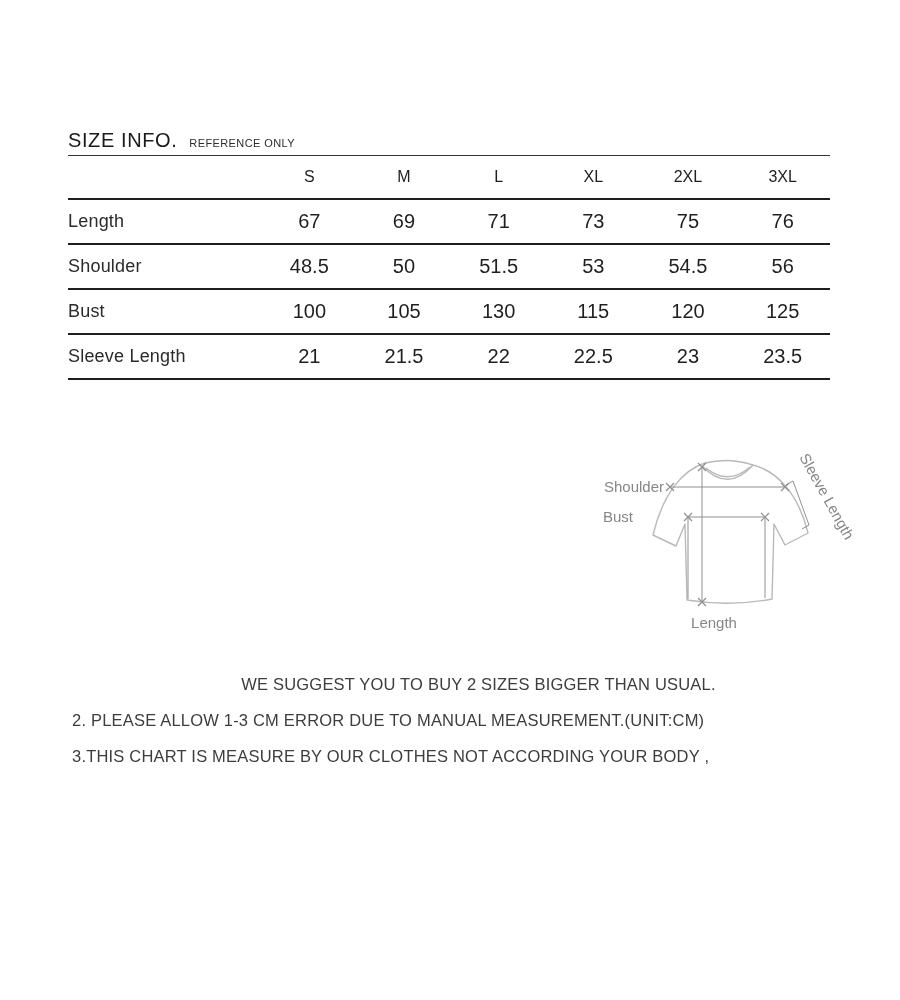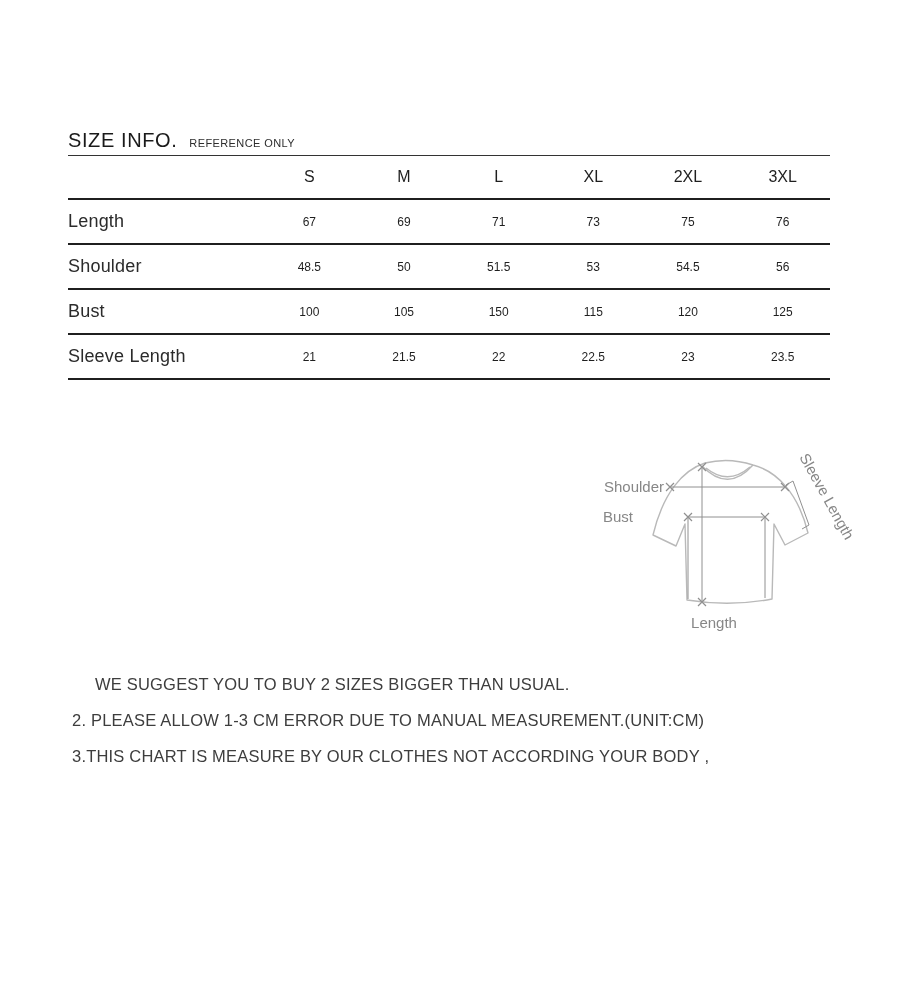--- a/index.html
+++ b/index.html
@@ -64,21 +64,21 @@
   }
   .row-label {
     text-align: left;
     padding-left: 4px;
     font-size: 18px;
     color: #2b2b2b;
     letter-spacing: 0.2px;
   }
   .size-value {
     text-align: center;
-    font-size: 12px;
+    font-size: 20px;
     color: #1f1f1f;
   }
 
   
   .diagram {
     position: absolute;
     left: 580px;
     top: 440px;
     width: 280px;
     height: 210px;
@@ -99,21 +99,21 @@
   }
   .notes p {
     margin: 0 0 16px 0;
     height: 20px;
     font-size: 16.5px;
     line-height: 20px;
     color: #3d3d3d;
     letter-spacing: 0.2px;
     white-space: nowrap;
   }
-  .notes p.indent { padding-left: 23px; }
+  .notes p.indent { padding-left: 23px; text-align: center; }
 </style>
 </head>
 <body>
 
 <div class="title-row">
   <span class="title-main">SIZE INFO.</span><span class="title-sub">REFERENCE ONLY</span>
 </div>
 
 <div class="size-table-wrap">
   <table class="size-table">
@@ -153,21 +153,21 @@
         <td class="size-value">50</td>
         <td class="size-value">51.5</td>
         <td class="size-value">53</td>
         <td class="size-value">54.5</td>
         <td class="size-value">56</td>
       </tr>
       <tr>
         <td class="row-label">Bust</td>
         <td class="size-value">100</td>
         <td class="size-value">105</td>
-        <td class="size-value">150</td>
+        <td class="size-value">130</td>
         <td class="size-value">115</td>
         <td class="size-value">120</td>
         <td class="size-value">125</td>
       </tr>
       <tr>
         <td class="row-label">Sleeve Length</td>
         <td class="size-value">21</td>
         <td class="size-value">21.5</td>
         <td class="size-value">22</td>
         <td class="size-value">22.5</td>

